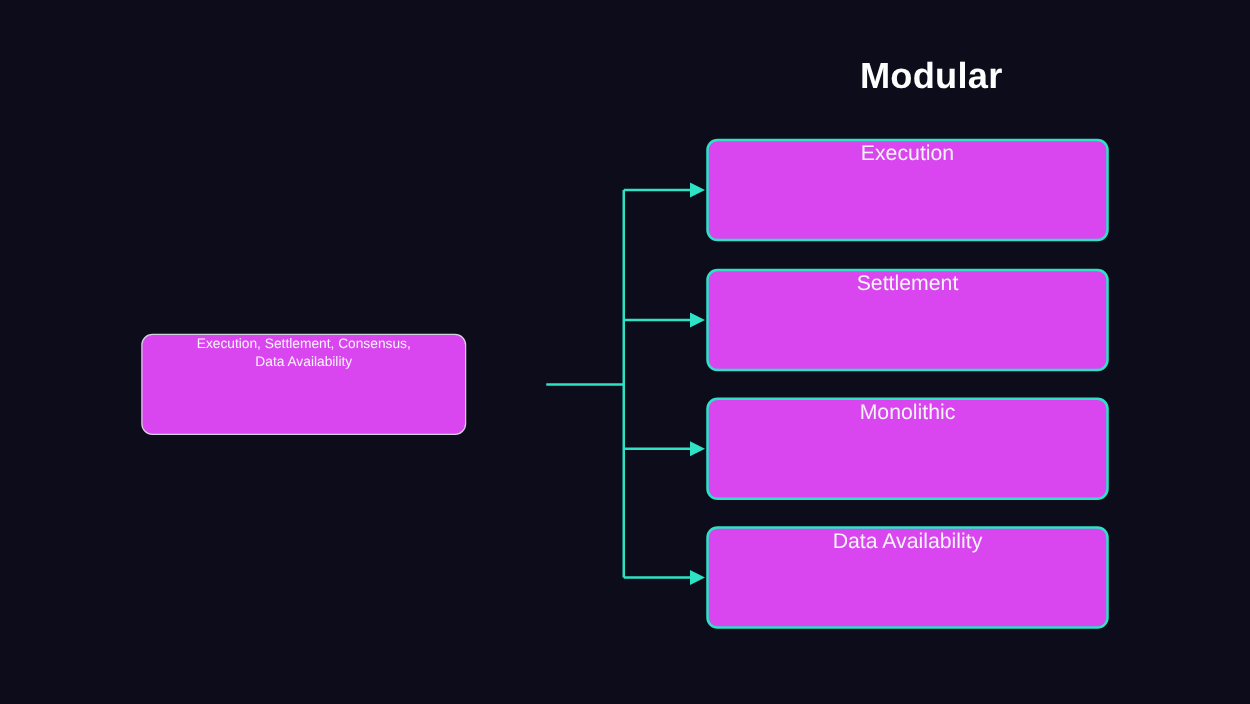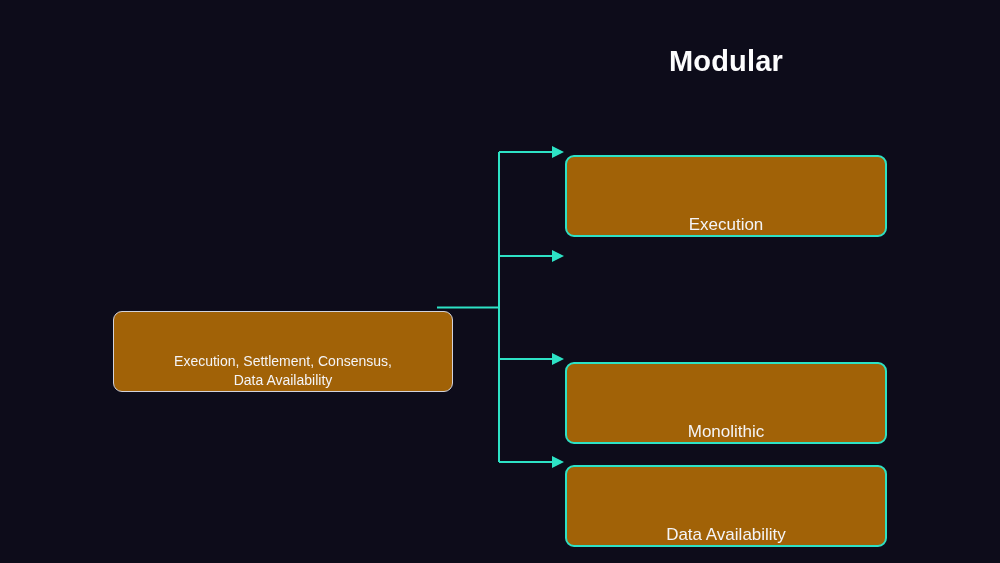--- a/index.html
+++ b/index.html
@@ -23,43 +23,42 @@
     font-weight: 600;
     letter-spacing: 0.2px;
     color: #fdfdfe;
   }
   .title-monolithic {
     left: 113px;
     top: 196px;
     width: 324px;
   }
   .title-modular {
-    left: 565px;
+    left: 584px;
     top: 45px;
     width: 322px;
   }
   .node {
     position: absolute;
     box-sizing: border-box;
     border-radius: 9px;
     display: flex;
     flex-direction: column;
     align-items: center;
-    justify-content: flex-end;
+    justify-content: flex-start;
     text-align: center;
-    background: #a16207;
-    margin-top: 44px;
+    background: #d946ef;
   }
   .mono-node {
     left: 113px;
     top: 267px;
-    width: 340px;
+    width: 260px;
     height: 81px;
     border: 1px solid #d2d3dc;
-    font-size: 14px;
+    font-size: 11px;
     line-height: 1.4;
     color: #f4f4f7;
   }
   .mod-node {
     left: 565px;
     width: 322px;
     height: 82px;
     border: 2px solid #2de2c5;
     font-size: 17px;
     color: #f4f4f7;
@@ -101,20 +100,23 @@
 
   <div class="node mono-node">
     <span>Execution, Settlement, Consensus,</span>
     <span>Data Availability</span>
   </div>
 
   <div class="node mod-node n0">
     <span>Execution</span>
   </div>
 
+  <div class="node mod-node n1">
+    <span>Settlement</span>
+  </div>
 
   <div class="node mod-node n2">
     <span>Monolithic</span>
   </div>
 
   <div class="node mod-node n3">
     <span>Data Availability</span>
   </div>
 
 </div>

